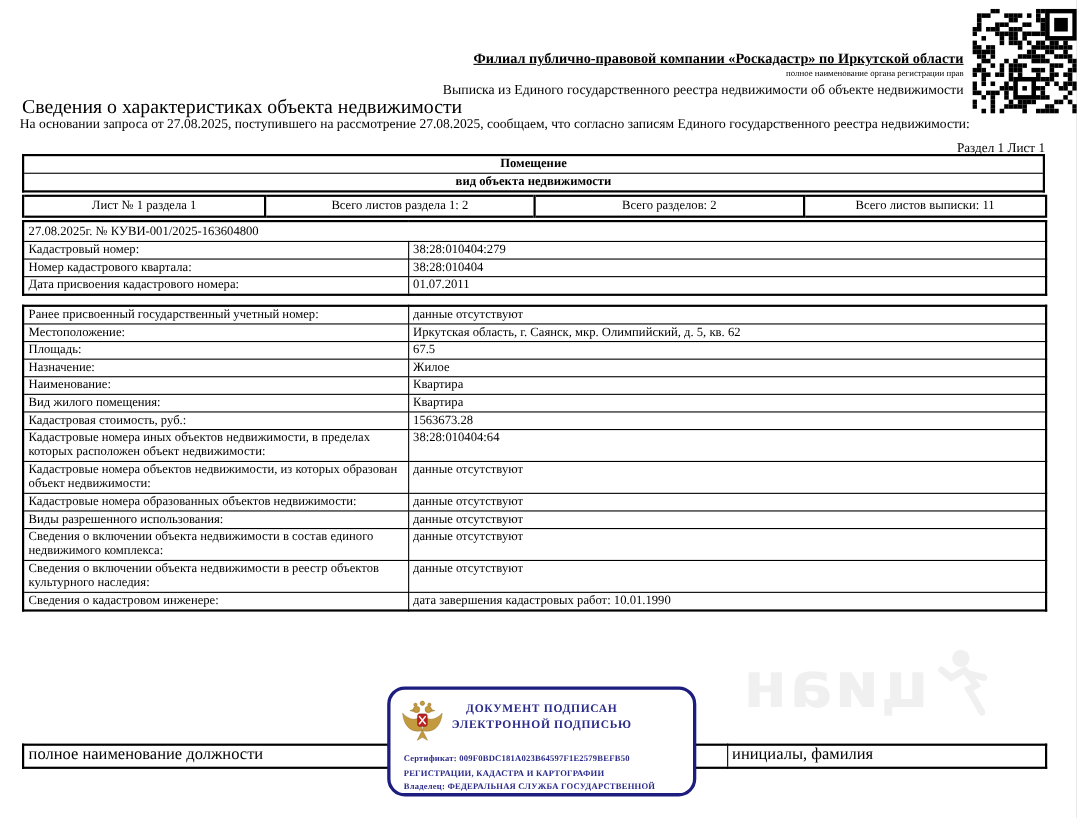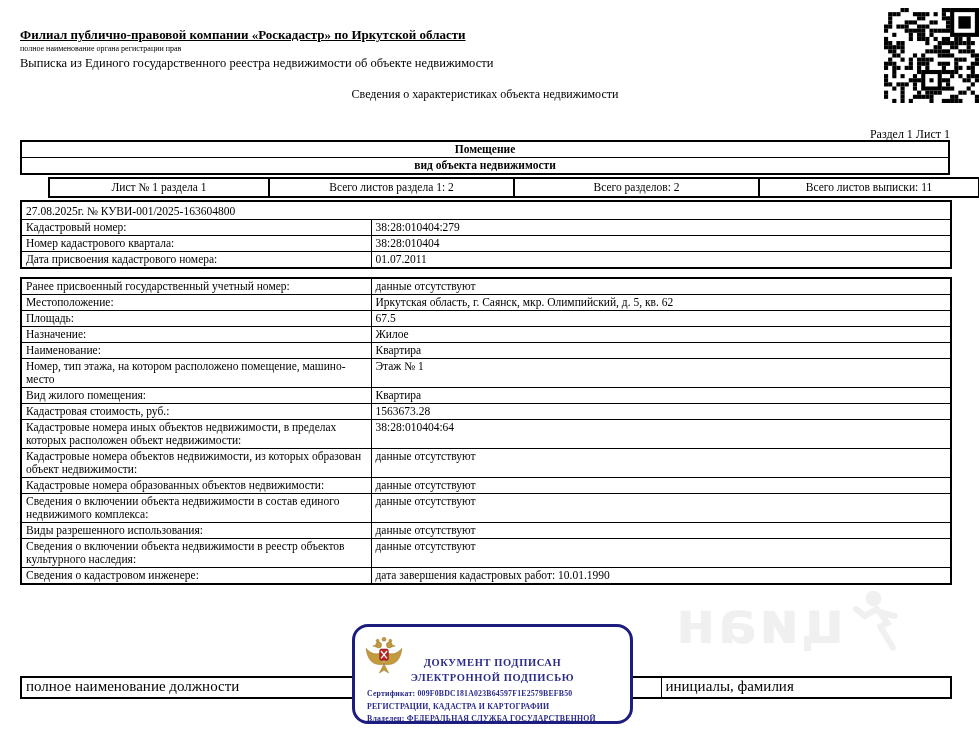--- a/index.html
+++ b/index.html
@@ -3,53 +3,53 @@
 <meta charset="utf-8">
 <style>
   * { margin:0; padding:0; box-sizing:border-box; }
   html,body { background:#888; }
   .page {
     position:relative; width:979px; height:744px; background:#ffffff;
     font-family:"Liberation Serif", serif; color:#000; overflow:hidden;
     margin:0 auto;
   }
   
-  .hdr { position:absolute; left:20px; top:27px; width:856px; text-align:left; }
+  .hdr { position:absolute; left:20px; top:45px; width:856px; text-align:right; }
   .org-name { font-size:13px; font-weight:bold; text-decoration:underline; }
   .org-caption { font-size:8px; margin-top:1px; }
   .doc-title { font-size:12.5px; margin-top:3px; }
-  .section-title { position:absolute; left:20px; top:87px; width:930px; text-align:center; font-size:12px; }
+  .section-title { position:absolute; left:20px; top:87px; width:930px; text-align:left; font-size:18px; }
   .basis-line { position:absolute; left:18px; top:105px; width:945px; font-size:12.3px; }
   .page-marker { position:absolute; right:29px; top:127px; font-size:12px; }
   
   table { border-collapse:collapse; table-layout:fixed; width:930px; background:transparent; }
   .tbl { position:absolute; left:20px; }
   td { border:1px solid #000; font-size:11.5px; line-height:13px; padding:1px 4px; vertical-align:top; overflow:hidden; }
   table.b2 { border:2px solid #000; }
   .t-object { top:140px;font-weight:bold; }
   .t-object td { text-align:center; height:16px; }
-  .t-sheets { top:177px;margin-left:28px; }
+  .t-sheets { top:177px; }
   .t-sheets td { text-align:center; height:19px; border-left-width:2px; border-right-width:2px; padding-top:2px; }
   .t-request { top:200px; }
   .t-request td.hdr-cell { height:18px; padding-top:2.5px;margin-top:38px; }
   .t-request td { height:16px; }
   .t-details { top:277px; }
   .t-sign { top:676px; }
   .t-sign td { text-align:left; height:21px; padding-top:2px; font-size:15px; }
   col.c-label { width:350px; }
   col.c-value { width:580px; }
   
   .stamp {
     position:absolute; left:352px; top:624px; width:281px; height:100px;
     background:#fff; border:3px solid #1d1d80; border-radius:16px; z-index:6;
     color:#2b2b8a; overflow:hidden;
   }
   .stamp-emblem { position:absolute; left:9px; top:6px; width:40px; height:48px; }
-  .stamp-head { text-align:center; margin-top:28px; font-size:10.5px; font-weight:bold; letter-spacing:0.6px; line-height:15px; }
-  .stamp-small { margin:3px 10px 0 12px; font-size:7.8px; font-weight:bold; line-height:12.5px; letter-spacing:0.2px; }
+  .stamp-head { text-align:center; margin-top:10px; font-size:10.5px; font-weight:bold; letter-spacing:0.6px; line-height:15px; }
+  .stamp-small { margin:17px 10px 0 12px; font-size:7.8px; font-weight:bold; line-height:12.5px; letter-spacing:0.2px; }
   .stamp-small .validity { font-size:7.3px; }
   
   .qr { position:absolute; left:884px; top:8px; width:95px; height:97px; z-index:2; }
   
   .watermark {
     position:absolute; left:655px; top:578px; width:270px; height:90px; z-index:1;
     display:flex; align-items:center; justify-content:center;
     transform:scaleX(-1); opacity:0.055; pointer-events:none;
   }
   .watermark .wm-text { font-family:"DejaVu Sans", sans-serif; font-weight:bold; font-size:58px; color:#000; letter-spacing:2px; }
@@ -290,20 +290,21 @@
     </svg>
     <span class="wm-text">циан</span>
   </div>
 
   <div class="hdr">
     <div class="org-name">Филиал публично-правовой компании «Роскадастр» по Иркутской области</div>
     <div class="org-caption">полное наименование органа регистрации прав</div>
     <div class="doc-title">Выписка из Единого государственного реестра недвижимости об объекте недвижимости</div>
   </div>
   <div class="section-title">Сведения о характеристиках объекта недвижимости</div>
+  <div class="basis-line">На  основании запроса от 27.08.2025, поступившего на рассмотрение 27.08.2025, сообщаем, что согласно записям Единого государственного реестра недвижимости:</div>
   <div class="page-marker">Раздел 1 Лист 1</div>
 
   <table class="tbl t-object b2">
     <tbody>
       <tr>
           <td>Помещение</td>
         </tr>
       <tr>
           <td>вид объекта недвижимости</td>
         </tr>
@@ -381,24 +382,20 @@
   <tr>
     <td>Назначение:</td>
     <td>Жилое</td>
   </tr>
 
   <tr>
     <td>Наименование:</td>
     <td>Квартира</td>
   </tr>
 
-  <tr>
-    <td>Номер, тип этажа, на котором расположено помещение, машино-место</td>
-    <td>Этаж № 1</td>
-  </tr>
 
   <tr>
     <td>Вид жилого помещения:</td>
     <td>Квартира</td>
   </tr>
 
   <tr>
     <td>Кадастровая стоимость, руб.:</td>
     <td>1563673.28</td>
   </tr>
@@ -413,26 +410,26 @@
     <td>данные отсутствуют</td>
   </tr>
 
   <tr>
     <td>Кадастровые номера образованных объектов недвижимости:</td>
     <td>данные отсутствуют</td>
   </tr>
 
 
   <tr>
+    <td>Виды разрешенного использования:</td>
+    <td>данные отсутствуют</td>
+  </tr>
+
+  <tr>
     <td>Сведения о включении объекта недвижимости в состав единого недвижимого комплекса:</td>
-    <td>данные отсутствуют</td>
-  </tr>
-
-  <tr>
-    <td>Виды разрешенного использования:</td>
     <td>данные отсутствуют</td>
   </tr>
 
   <tr>
     <td>Сведения о включении объекта недвижимости в реестр объектов культурного наследия:</td>
     <td>данные отсутствуют</td>
   </tr>
 
   <tr>
     <td>Сведения о кадастровом инженере:</td>

